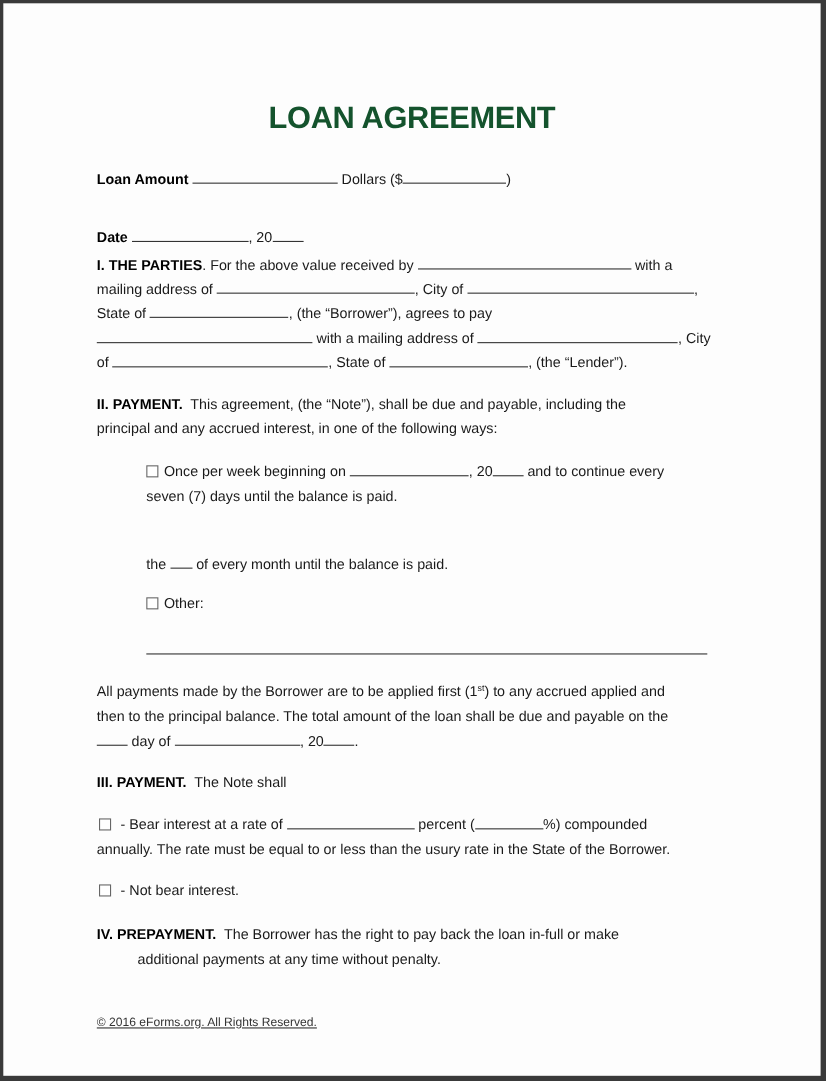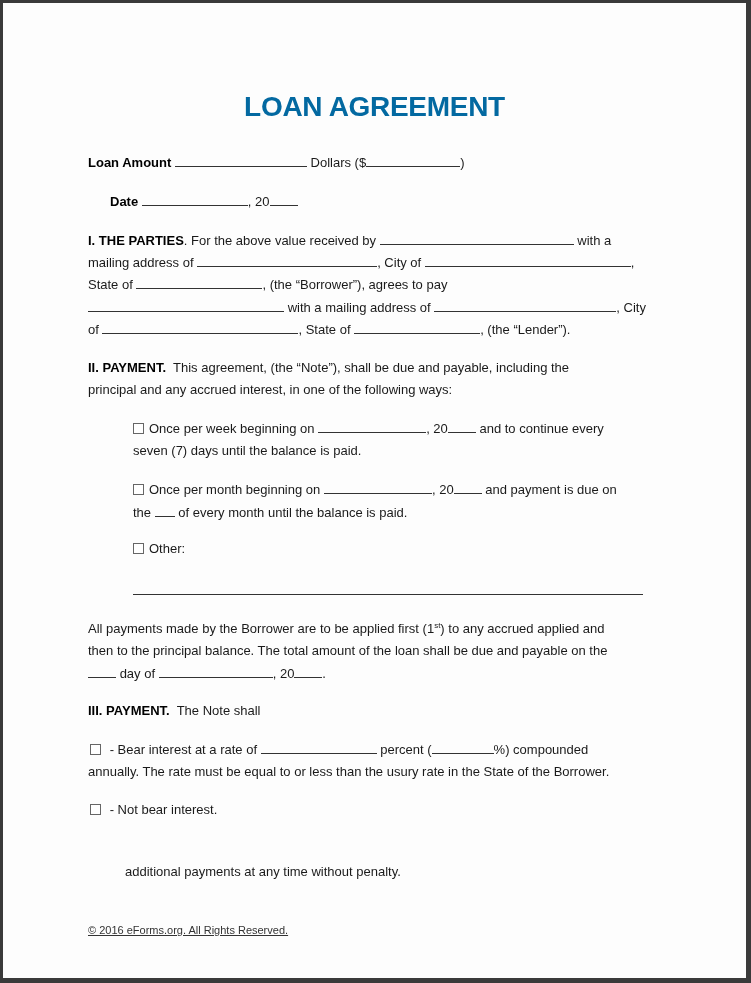--- a/index.html
+++ b/index.html
@@ -17,21 +17,21 @@
       width: 743px; height: 975px;
       background: #fdfdfd;
     }
     .title {
       position: absolute;
       left: 0; right: 0; top: 88px;
       text-align: center;
       font-weight: bold;
       font-size: 28px;
       letter-spacing: -0.3px;
-      color: #0369a1;
+      color: #14532d;
     }
     .line {
       position: absolute;
       font-size: 13px;
       white-space: nowrap;
       color: #1a1a1a;
     }
     .b { font-weight: bold; color: #000000; }
     .blank {
       display: inline-block;
@@ -61,21 +61,21 @@
 <div class="page">
 
   <div class="title">LOAN AGREEMENT</div>
 
   <div class="line" style="left:85px; top:151px;">
     <span class="b">Loan Amount</span>
     <span class="blank" style="width:132px;"></span>
     <span>Dollars ($</span><span class="blank" style="width:94px;"></span><span>)</span>
   </div>
 
-  <div class="line" style="left:85px; top:190px;margin-left:22px;">
+  <div class="line" style="left:85px; top:204px;">
     <span class="b">Date</span>
     <span class="blank" style="width:106px;"></span><span>, 20</span><span class="blank" style="width:28px;"></span>
   </div>
 
   <div class="line" style="left:85px; top:229px;">
     <span class="b">I. THE PARTIES</span><span>. For the above value received by</span>
     <span class="blank" style="width:194px;"></span>
     <span>with a</span>
   </div>
   <div class="line" style="left:85px; top:251px;">
@@ -108,25 +108,20 @@
 
   <div class="line" style="left:130px; top:417px;">
     <span class="cb"></span><span>Once per week beginning on</span>
     <span class="blank" style="width:108px;"></span><span>, 20</span><span class="blank" style="width:28px;"></span>
     <span>and to continue every</span>
   </div>
   <div class="line" style="left:130px; top:440px;">
     <span>seven (7) days until the balance is paid.</span>
   </div>
 
-  <div class="line" style="left:130px; top:478px;">
-    <span class="cb"></span><span>Once per month beginning on</span>
-    <span class="blank" style="width:108px;"></span><span>, 20</span><span class="blank" style="width:28px;"></span>
-    <span>and payment is due on</span>
-  </div>
   <div class="line" style="left:130px; top:501px;">
     <span>the</span>
     <span class="blank" style="width:20px;"></span>
     <span>of every month until the balance is paid.</span>
   </div>
 
   <div class="line" style="left:130px; top:538px;">
     <span class="cb"></span><span>Other:</span>
   </div>
   <div class="rule" style="left:130px; top:591px; width:510px;"></div>
@@ -152,19 +147,23 @@
     <span class="blank" style="width:116px;"></span>
     <span>percent (</span><span class="blank" style="width:62px;"></span><span>%) compounded</span>
   </div>
   <div class="line" style="left:85px; top:761px;">
     <span>annually. The rate must be equal to or less than the usury rate in the State of the Borrower.</span>
   </div>
   <div class="line" style="left:87px; top:799px;">
     <span class="cb"></span>&nbsp;<span>- Not bear interest.</span>
   </div>
 
+  <div class="line" style="left:85px; top:839px;">
+    <span class="b">IV. PREPAYMENT.</span>&nbsp;
+    <span>The Borrower has the right to pay back the loan in-full or make</span>
+  </div>
   <div class="line" style="left:85px; top:861px;margin-left:37px;">
     <span>additional payments at any time without penalty.</span>
   </div>
 
   <div class="line footer" style="left:85px; top:921px;text-decoration:underline;">© 2016 eForms.org. All Rights Reserved.</div>
 
 </div>
 
 </body></html>

